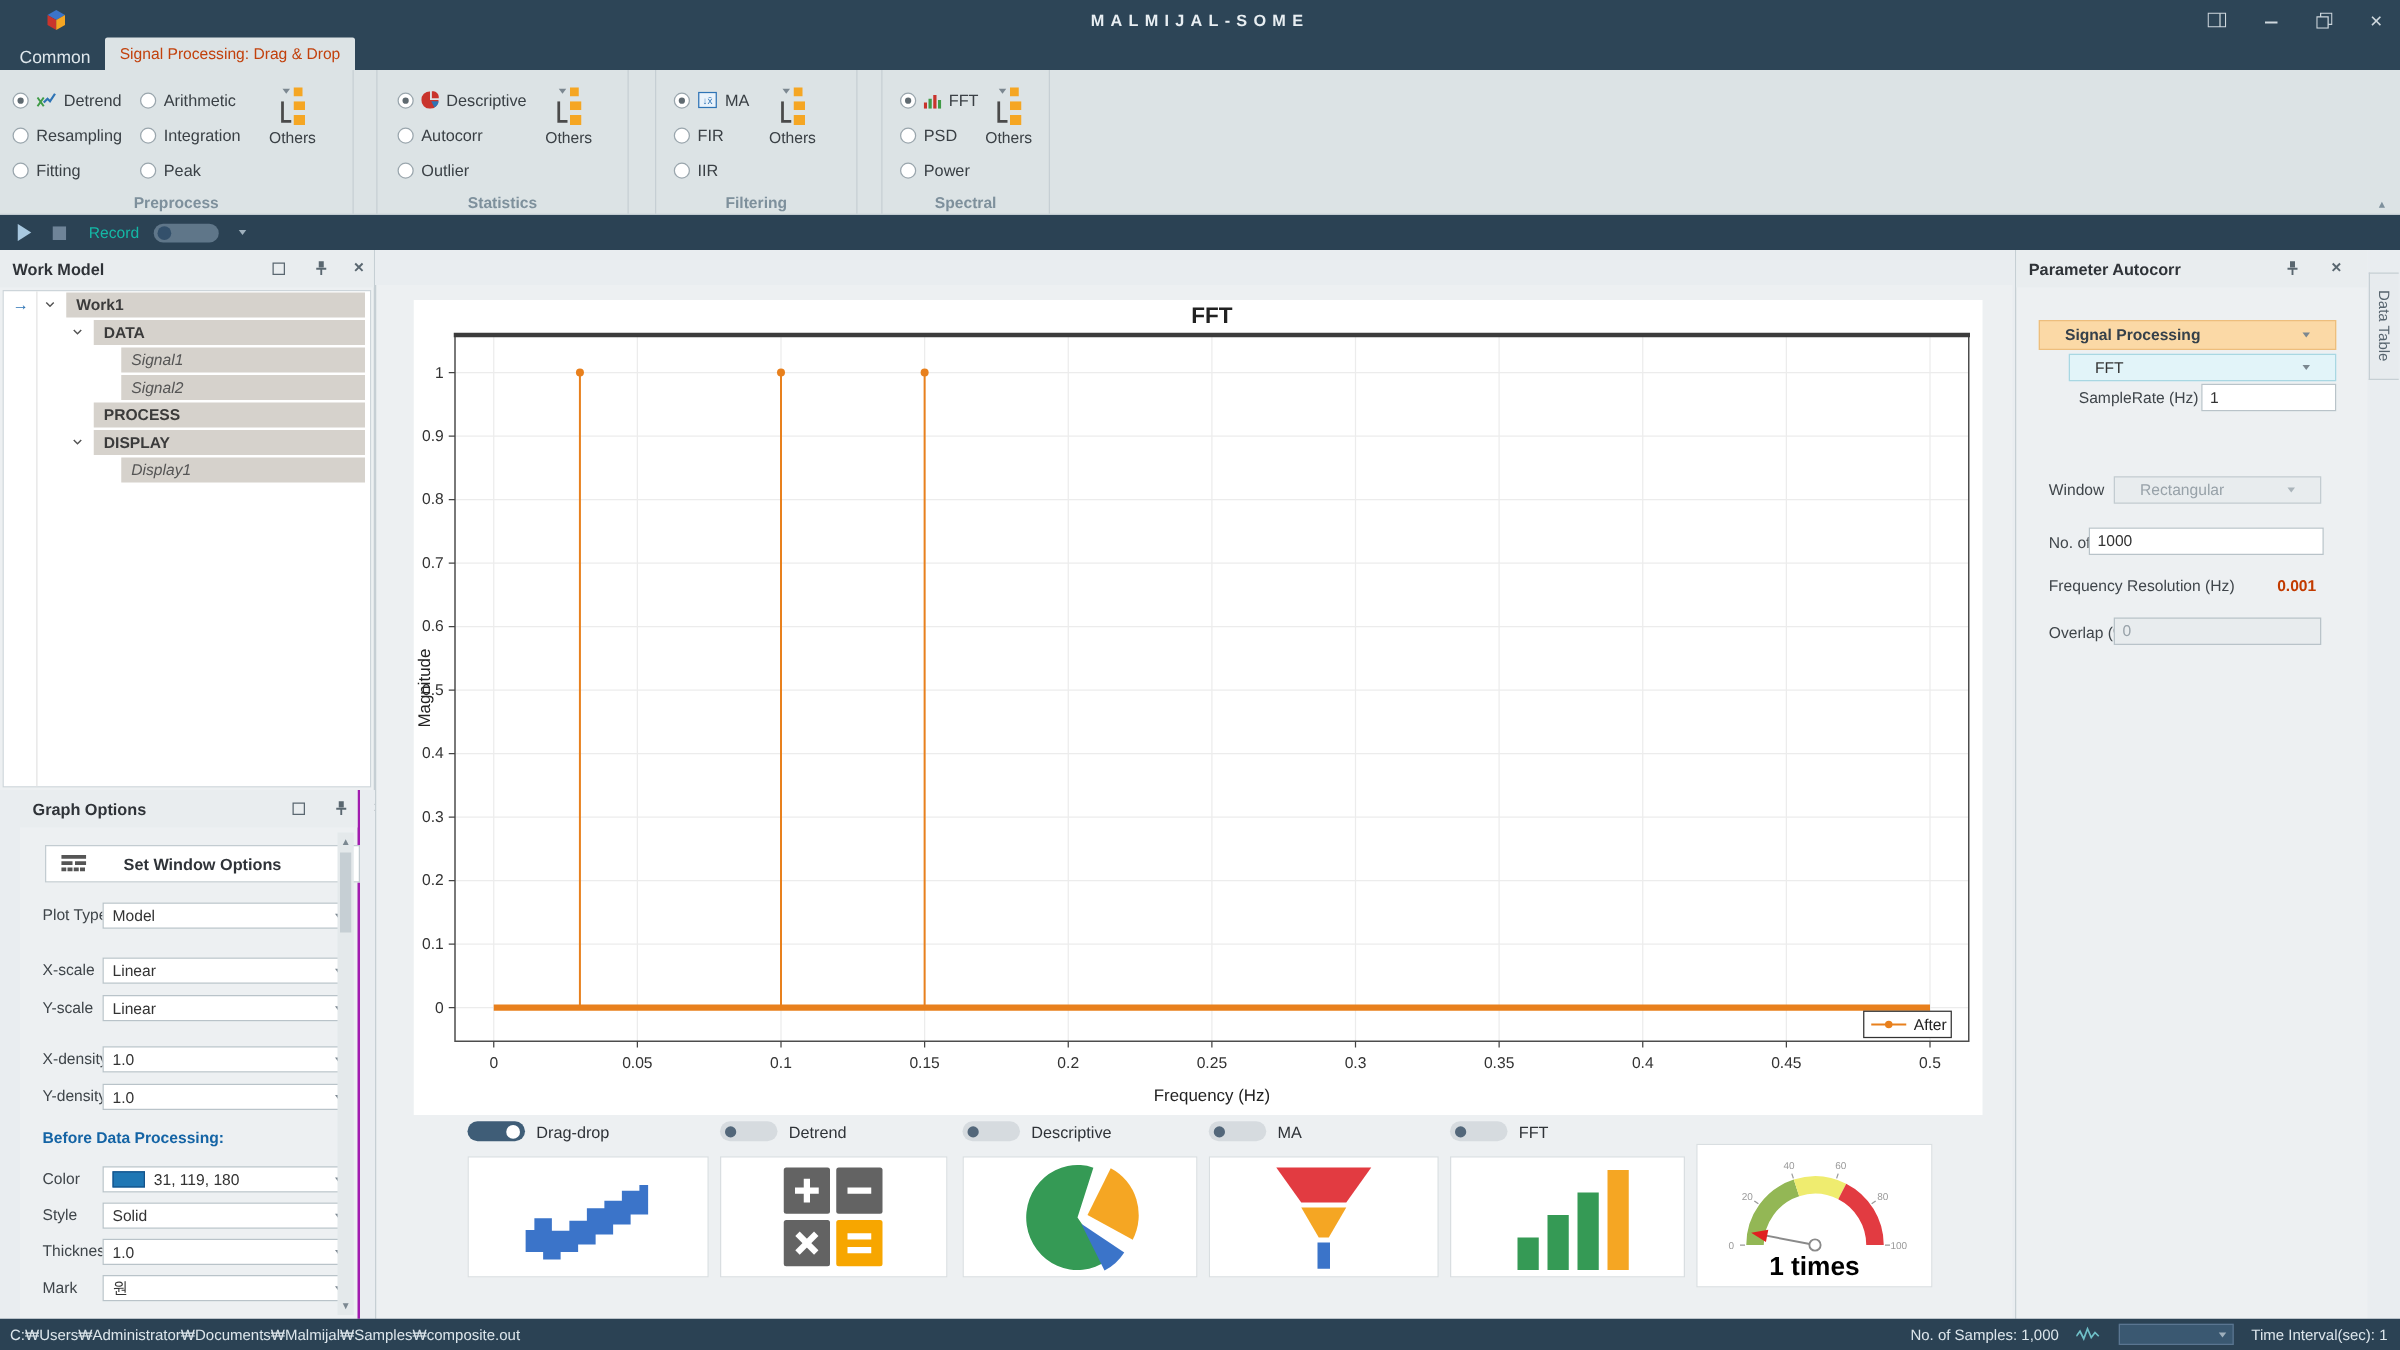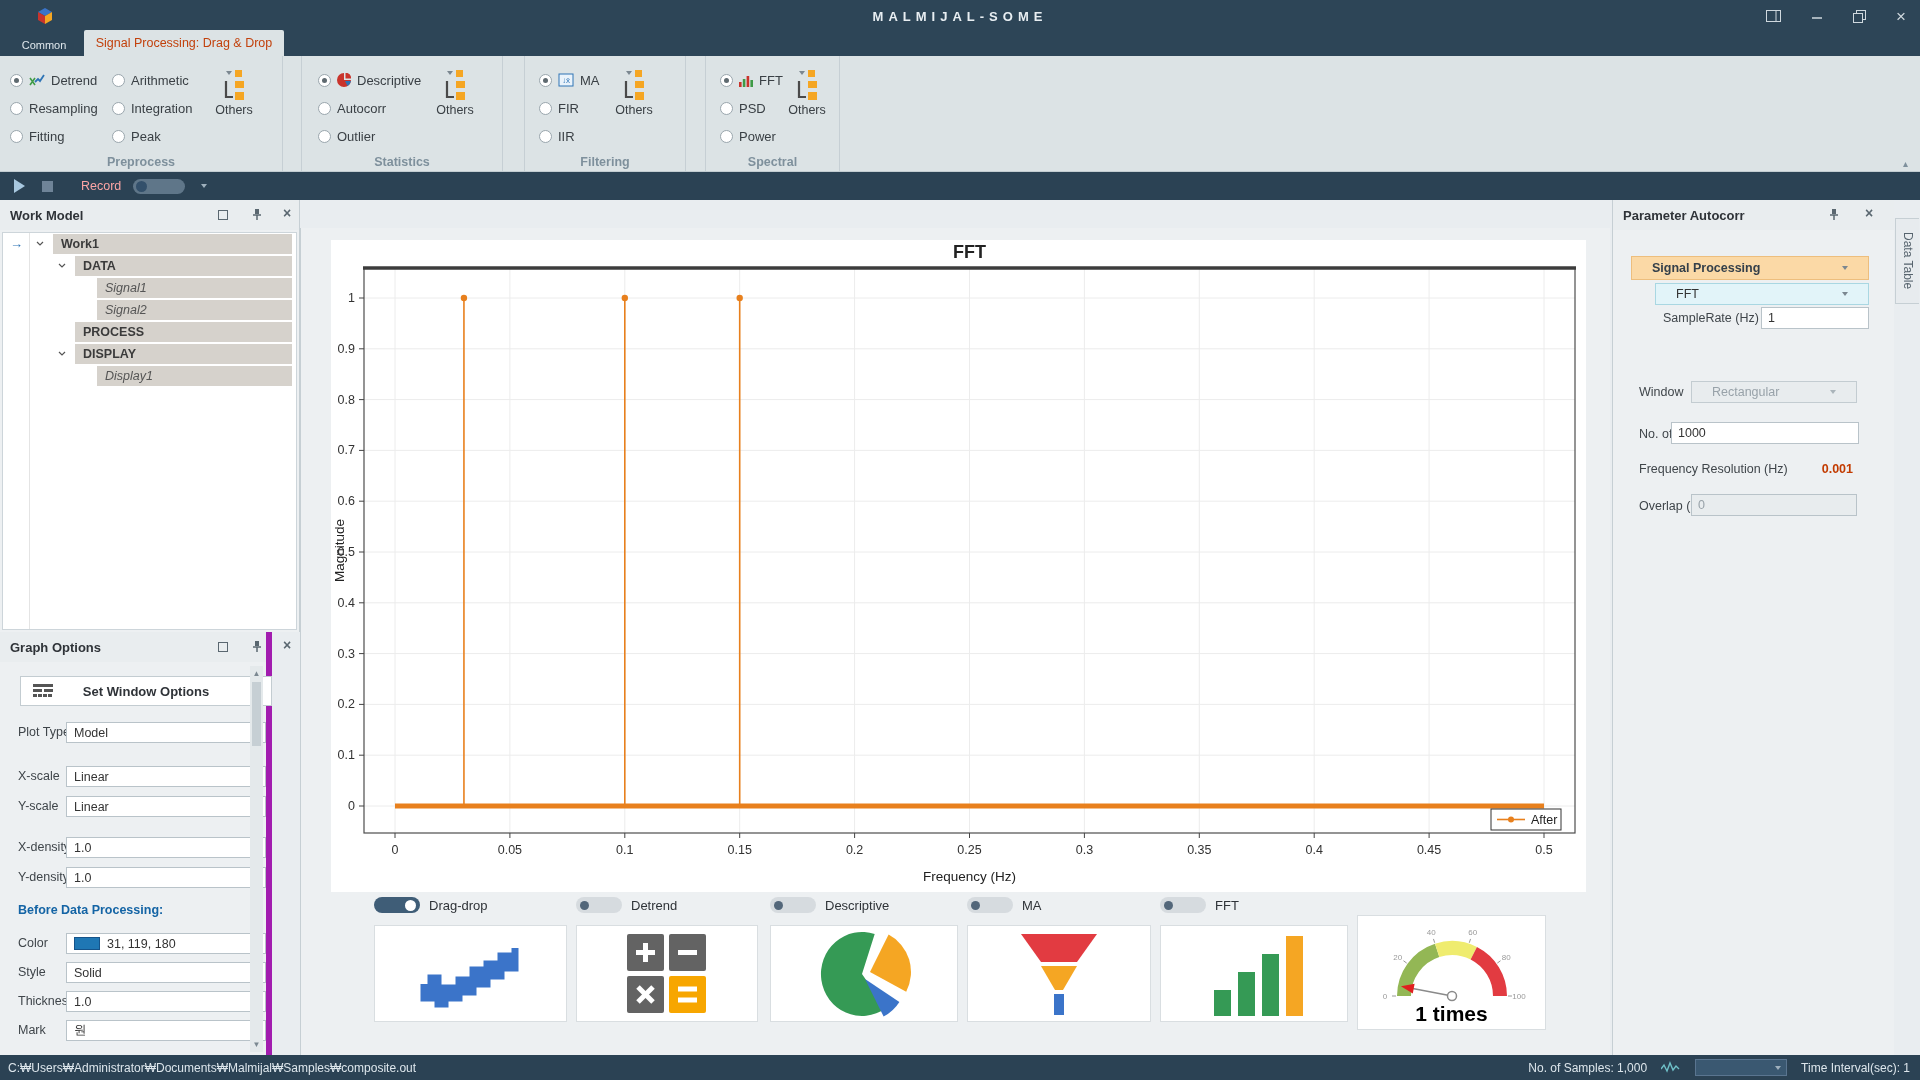--- a/index.html
+++ b/index.html
@@ -11,42 +11,42 @@
   
   .titlebar { left:0; top:0; width:1920px; height:32px; background:#2d4557; }
   .apptitle { left:0; top:0; width:100%; height:32px; display:flex; align-items:center; justify-content:center;
               color:#e8eef2; font-size:13px; font-weight:bold; letter-spacing:5px; }
   .winbtns { right:14px; top:0; height:32px; display:flex; align-items:center; gap:30px; }
   .winbtn { color:#cfd8de; font-size:14px; line-height:1; cursor:default; }
 
   
   .tabbar { left:0; top:32px; width:1920px; height:24px; background:#2d4557; }
   .tab-common { left:6px; top:34px; width:76px; height:22px; display:flex; align-items:center; justify-content:center;
-                color:#dfe7ec; font-size:11px; }
+                color:#dfe7ec; font-size:14px; }
   .tab-active { left:84px; top:30px; width:200px; height:26px; background:#dce3e5; border-radius:2px 2px 0 0;
                 display:flex; align-items:center; justify-content:center; color:#c2410c; font-size:12.5px; }
 
   
   .ribbon { left:0; top:56px; width:1920px; height:116px; background:#dce3e5; border-bottom:1px solid #c2ccd1; }
   .rgroup { position:absolute; top:0; height:115px; border-right:1px solid #c6cfd4; }
   .rgroup.bl { border-left:1px solid #c6cfd4; }
   .glabel { position:absolute; bottom:2px; left:0; width:100%; text-align:center;
             font-size:12.5px; font-weight:bold; color:#7e909c; }
   .ropt { position:absolute; display:flex; align-items:center; gap:6px; font-size:13px; color:#3a4045; height:16px; }
   .radio { width:13px; height:13px; border-radius:50%; background:#fff; border:1px solid #9aa6ad; position:relative; flex:0 0 13px; }
   .radio.checked::after { content:""; position:absolute; left:3px; top:3px; width:5px; height:5px; border-radius:50%; background:#5f6a70; }
   .others { position:absolute; top:12px; width:58px; text-align:center; font-size:12.5px; color:#3a4045; }
   .others .o-top { display:flex; align-items:center; justify-content:center; gap:3px; height:10px; }
   .o-sq { width:7px; height:7px; background:#f5a623; display:inline-block; }
   .caret { width:0; height:0; border-left:3.5px solid transparent; border-right:3.5px solid transparent; border-top:4.5px solid #7b8790; display:inline-block; }
   .ribbon-collapse { right:12px; bottom:2px; color:#7e909c; font-size:10px; }
 
   
   .recordbar { left:0; top:172px; width:1920px; height:28px; background:#2b4254; display:flex; align-items:center; }
-  .rec-label { color:#fca5a5; font-size:12.5px; margin-left:28px; }
+  .rec-label { color:#14b8a6; font-size:12.5px; margin-left:18px; }
   .pill { width:52px; height:15px; border-radius:8px; background:#5f7689; position:relative; margin-left:12px; }
   .pill .knob { position:absolute; left:3px; top:2px; width:11px; height:11px; border-radius:50%; background:#33506b; }
 
   
   .panel { background:#edf0f2; }
   .phead { position:absolute; left:0; top:0; width:100%; height:30px; display:flex; align-items:center;
            font-size:13px; font-weight:bold; color:#2f3338; padding-left:10px; background:#e9edef; }
   .picon { position:absolute; top:8px; color:#5a6770; font-size:12px; line-height:1; }
   .sq-icon { width:10px; height:10px; border:1.5px solid #5a6770; display:inline-block; }
 
@@ -354,21 +354,21 @@
             <polyline points="1,1 4,4 7,1" fill="none" stroke="#555" stroke-width="1.2"></polyline>
           </svg>
         <div class="tree-cell lvl1 bold">DISPLAY</div>
       </div>
       <div class="tree-row">
         <div class="tree-cell lvl2 ital">Display1</div>
       </div>
     </div>
   </div>
 
-  <div class="abs panel" style="left:0;top:632px;width:272px;height:423px;border-right:6px solid #a21caf">
+  <div class="abs panel" style="left:16px;top:632px;width:272px;height:423px;border-right:2px solid #a21caf">
     <div class="phead">
       <span>Graph Options</span>
       <span class="picon" style="left:218px;top:10px"><span class="sq-icon"></span></span>
       <svg class="picon" style="left:252px" width="10" height="13" viewBox="0 0 10 13">
         <rect x="3" y="1" width="4" height="5" fill="#5a6770"></rect>
           <line x1="1" y1="7" x2="9" y2="7" stroke="#5a6770" stroke-width="1.5"></line>
           <line x1="5" y1="7" x2="5" y2="12" stroke="#5a6770" stroke-width="1.5"></line>
       </svg>
       <span class="picon" style="left:283px;font-size:14px;top:6px">×</span>
     </div>

